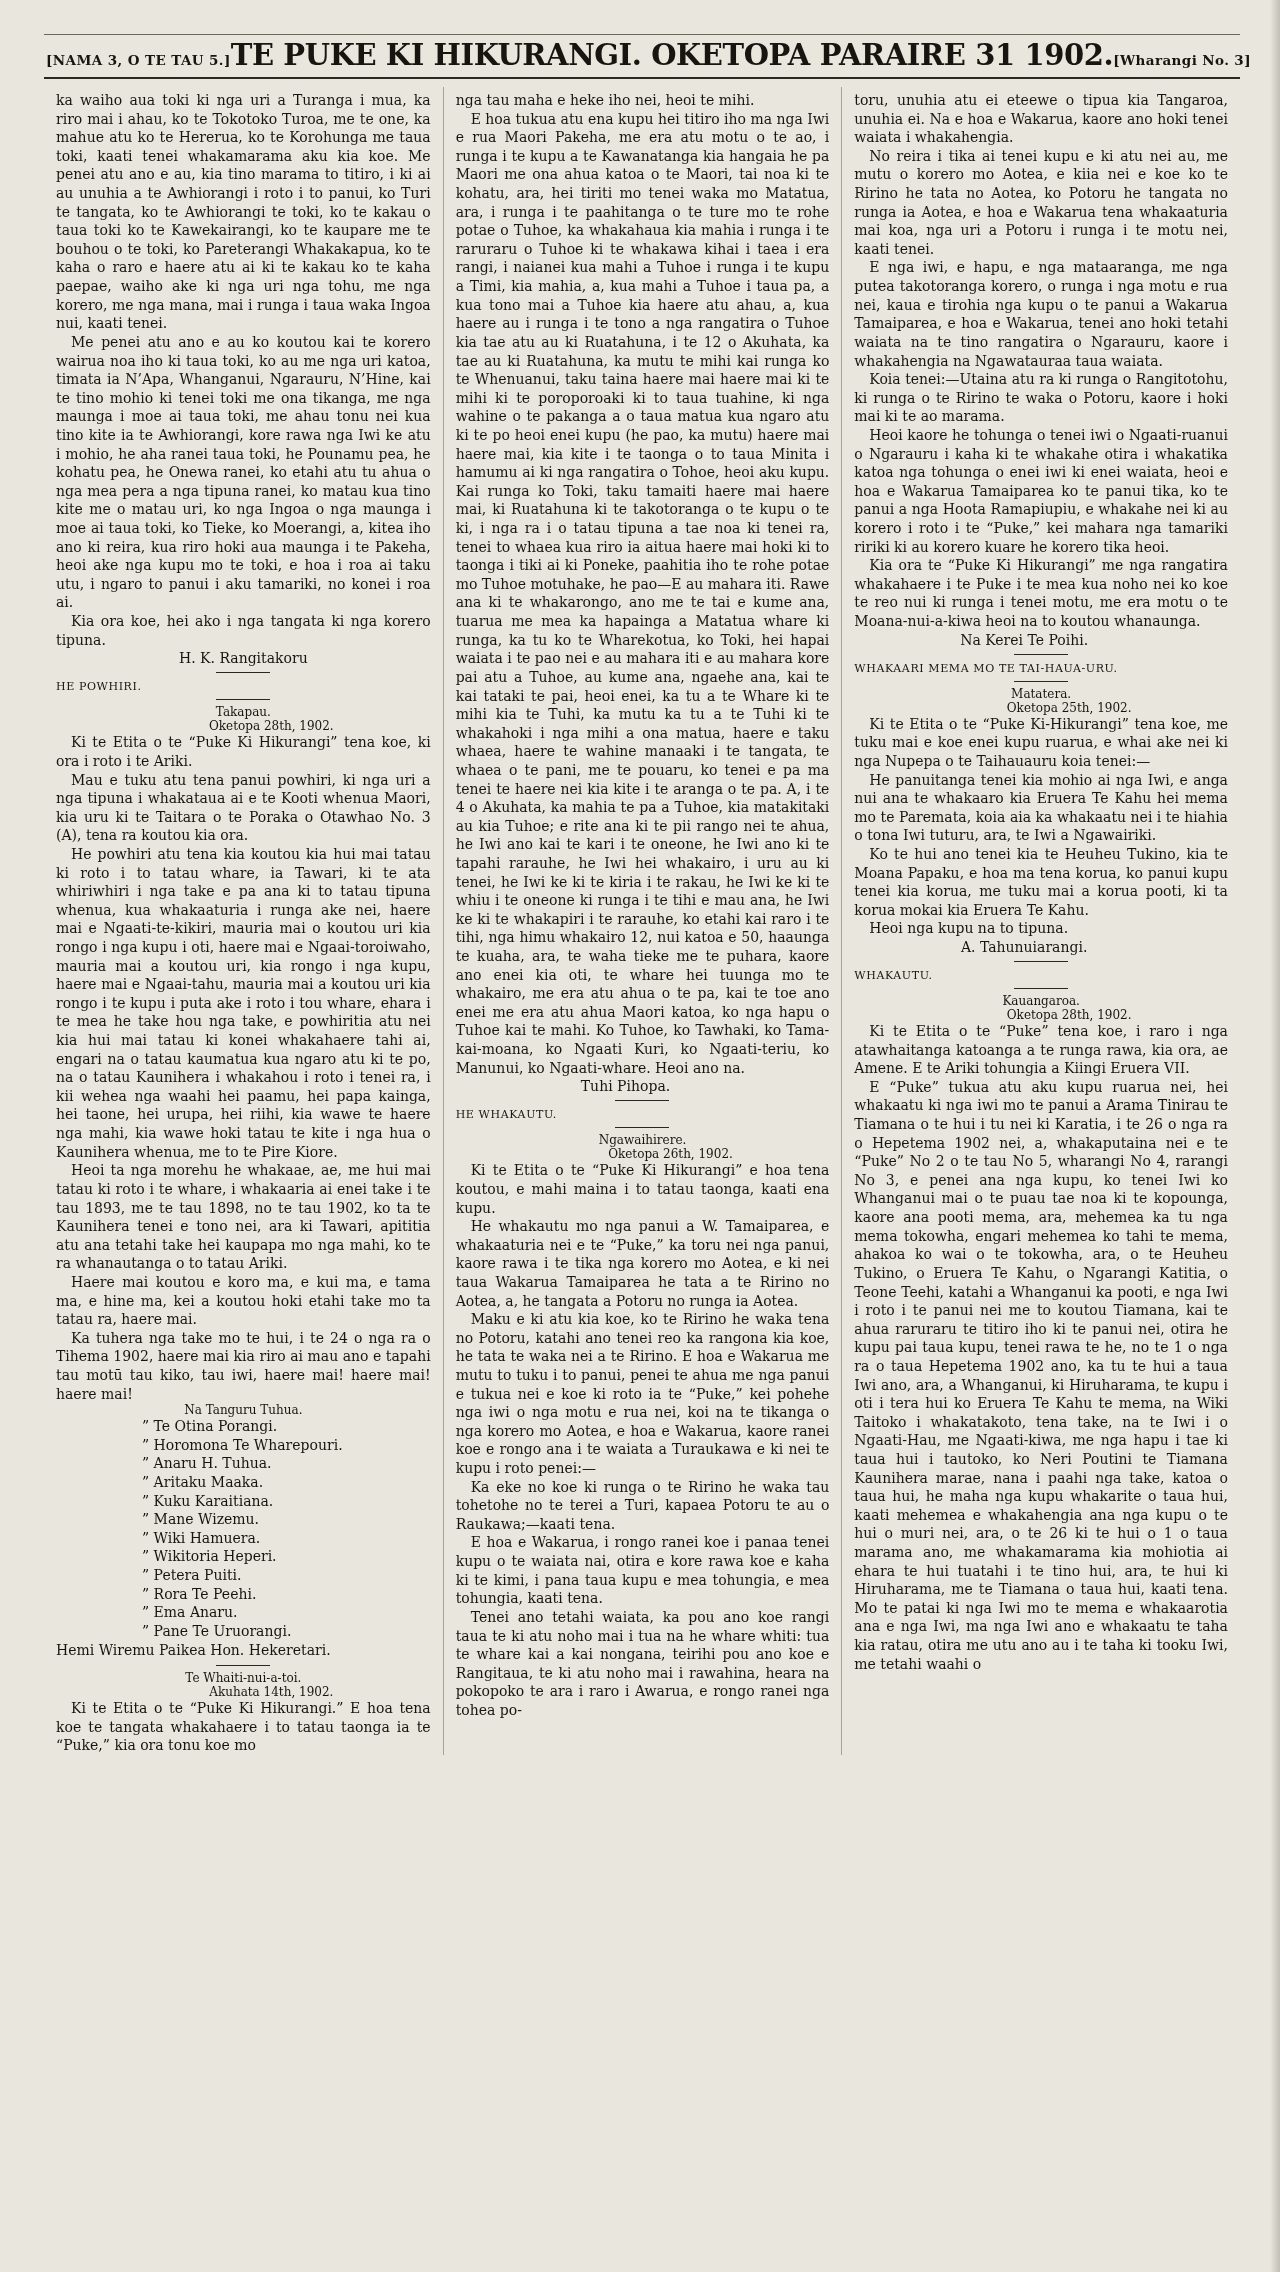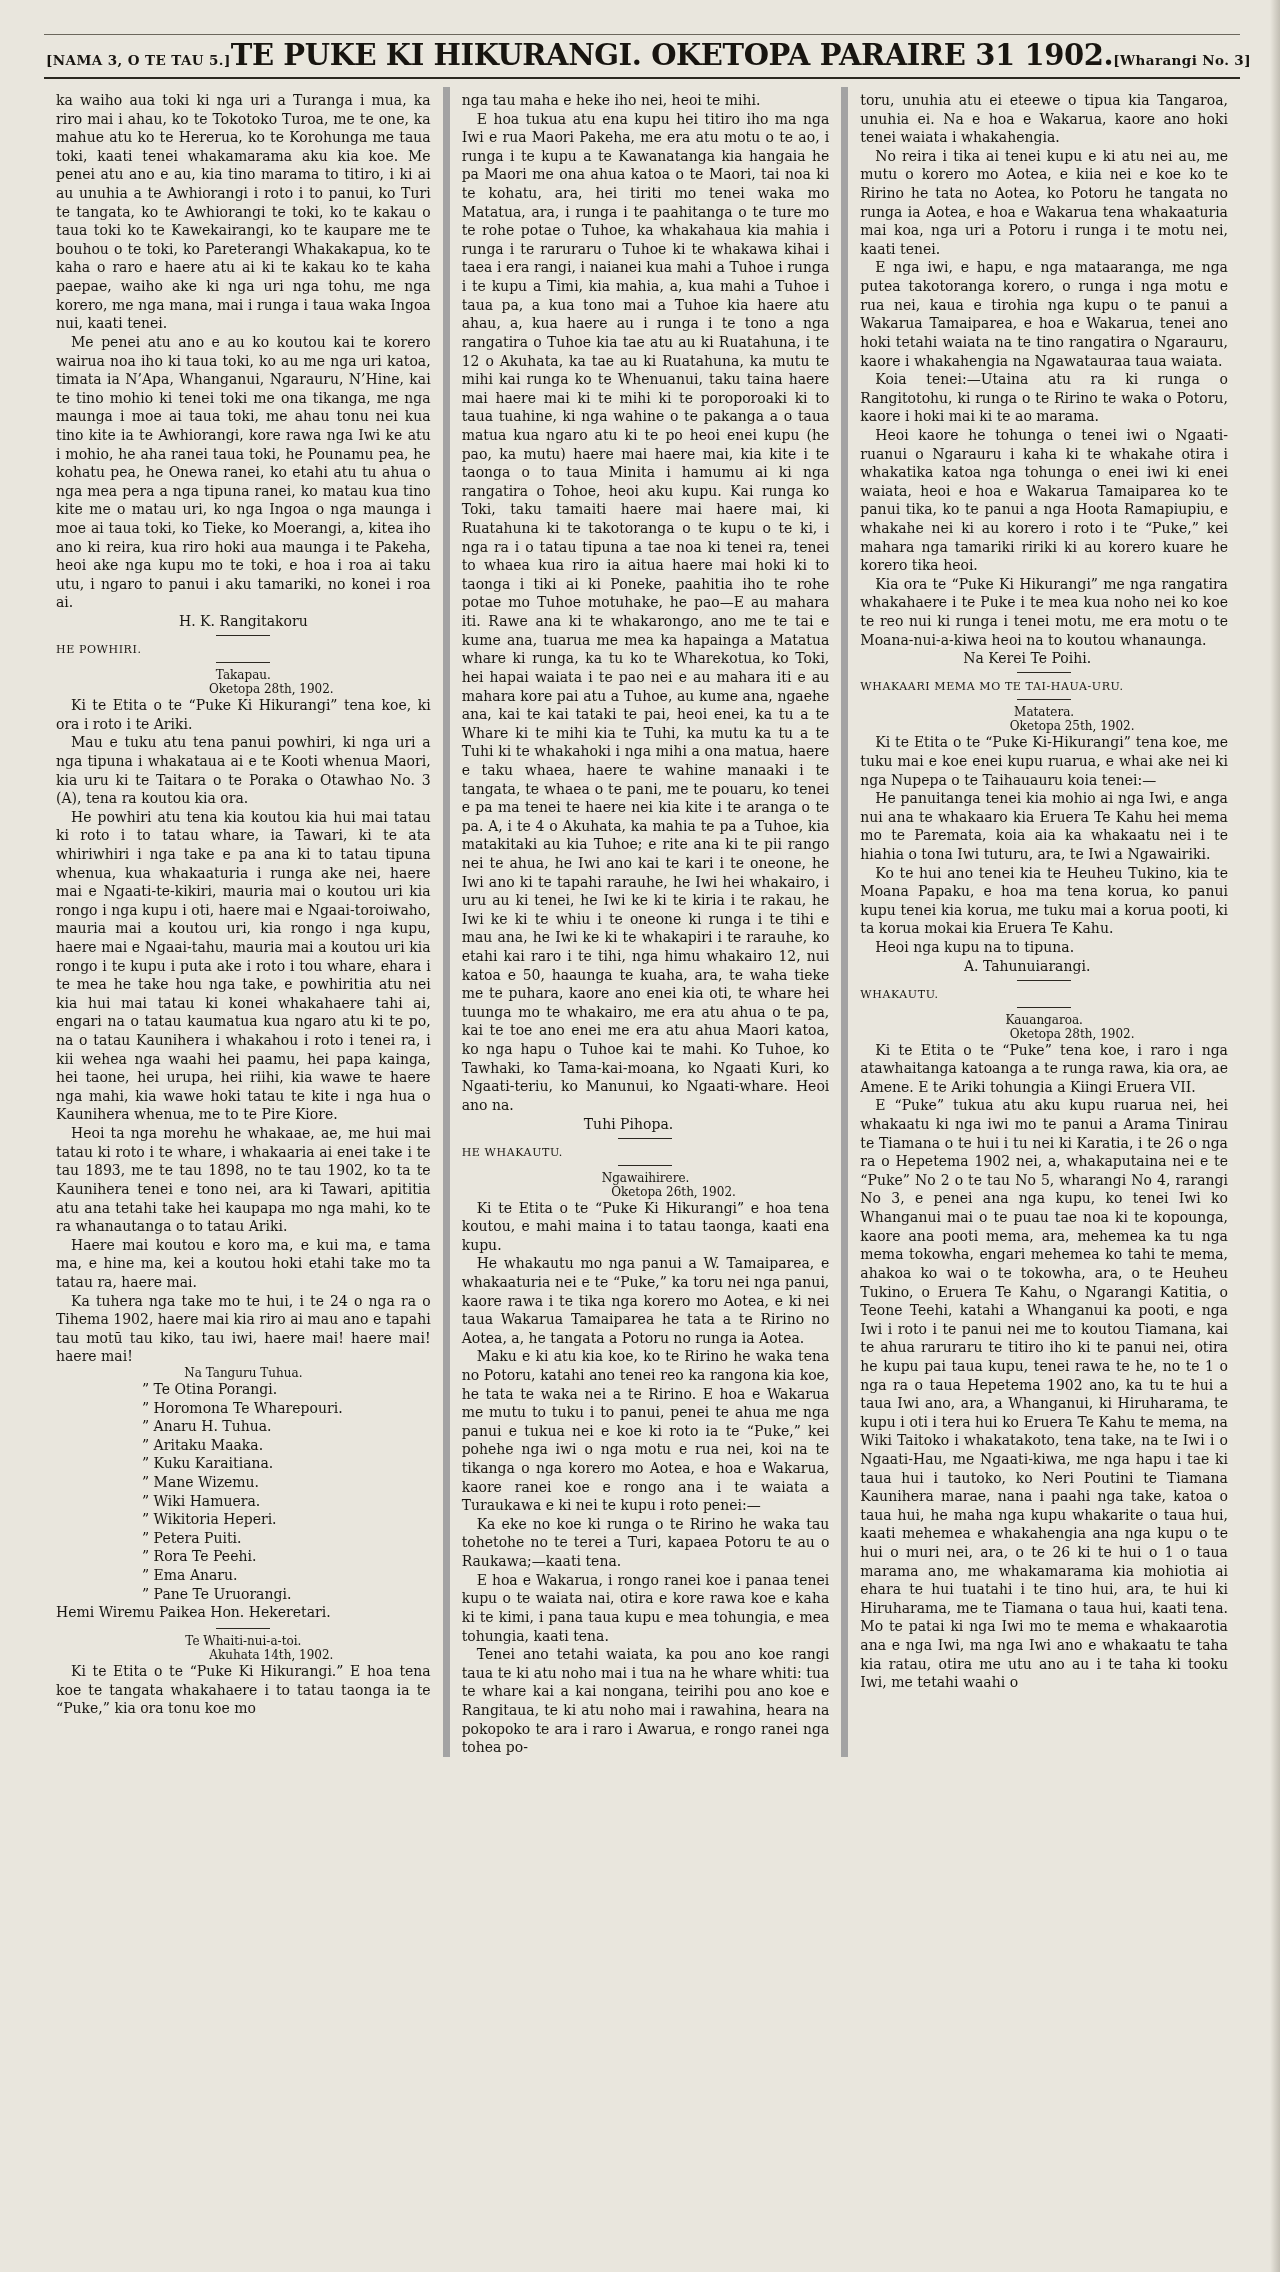--- a/index.html
+++ b/index.html
@@ -22,21 +22,21 @@
     display:flex; align-items:baseline; justify-content:space-between;
     border-top:1px solid #6b675c;
     border-bottom:2px solid #2b2820;
     padding:3px 2px 5px 2px;
     white-space:nowrap;
   }
   .m-side { font-size:13.5px; font-weight:bold; letter-spacing:.4px; }
   .m-title { font-size:29px; font-weight:bold; letter-spacing:-0.4px; }
   .columns { display:flex; margin-top:8px; align-items:stretch; }
   .col { width:33.333%; padding:4px 12px 0 12px; }
-  .col + .col { border-left:7px solid #a3a3a3; }
+  .col + .col { border-left:1px solid #a3a3a3; }
   .para, .line { font-size:14px; line-height:1.33; text-align:justify; }
   .para.indent { text-indent:15px; }
   .heading {
     text-align:left; font-weight:normal; font-size:11px;
     letter-spacing:.6px; margin:7px 0 2px 0;
   }
   .rule { width:54px; height:1px; background:#2b2820; margin:6px auto 5px auto; }
   .place { text-align:center; font-size:12px; }
   .date  { text-align:center; font-size:12px; padding-left:56px; }
   .sig   { text-align:center; font-size:14px; margin:1px 0; }
@@ -51,20 +51,21 @@
 <div class="page">
   <div class="masthead">
     <span class="m-side">[NAMA 3, O TE TAU 5.]</span>
     <span class="m-title">TE PUKE KI HIKURANGI. OKETOPA PARAIRE 31 1902.</span>
     <span class="m-side">[Wharangi No. 3]</span>
   </div>
   <div class="columns" id="columns">
       <div class="col">
         <div class="para">ka waiho aua toki ki nga uri a Turanga i mua, ka riro mai i ahau, ko te Tokotoko Turoa, me te one, ka mahue atu ko te Hererua, ko te Korohunga me taua toki, kaati tenei whakamarama aku kia koe.  Me penei atu ano e au, kia tino marama to titiro, i ki ai au unuhia a te Awhiorangi i roto i to panui, ko Turi te tangata, ko te Awhiorangi te toki, ko te kakau o taua toki ko te Kawekairangi, ko te kaupare me te bouhou o te toki, ko Pareterangi Whakakapua, ko te kaha o raro e haere atu ai ki te kakau ko te kaha paepae, waiho ake ki nga uri nga tohu, me nga korero, me nga mana, mai i runga i taua waka Ingoa nui, kaati tenei.</div>
         <div class="para indent">Me penei atu ano e au ko koutou kai te korero wairua noa iho ki taua toki, ko au me nga uri katoa, timata ia N’Apa, Whanganui, Ngarauru, N’Hine, kai te tino mohio ki tenei toki me ona tikanga, me nga maunga i moe ai taua toki, me ahau tonu nei kua tino kite ia te Awhiorangi, kore rawa nga Iwi ke atu i mohio, he aha ranei taua toki, he Pounamu pea, he kohatu pea, he Onewa ranei, ko etahi atu tu ahua o nga mea pera a nga tipuna ranei, ko matau kua tino kite me o matau uri, ko nga Ingoa o nga maunga i moe ai taua toki, ko Tieke, ko Moerangi, a, kitea iho ano ki reira, kua riro hoki aua maunga i te Pakeha, heoi ake nga kupu mo te toki, e hoa i roa ai taku utu, i ngaro to panui i aku tamariki, no konei i roa ai.</div>
+        <div class="para indent">Kia ora koe, hei ako i nga tangata ki nga korero tipuna.</div>
         <div class="sig">H. K. Rangitakoru</div>
         <div class="rule"></div>
         <div class="heading">HE POWHIRI.</div>
         <div class="rule"></div>
         <div class="place">Takapau.</div>
         <div class="date">Oketopa 28th, 1902.</div>
         <div class="para indent">Ki te Etita o te “Puke Ki Hikurangi” tena koe, ki ora i roto i te Ariki.</div>
         <div class="para indent">Mau e tuku atu tena panui powhiri, ki nga uri a nga tipuna i whakataua ai e te Kooti whenua Maori, kia uru ki te Taitara o te Poraka o Otawhao No. 3 (A), tena ra koutou kia ora.</div>
         <div class="para indent">He powhiri atu tena kia koutou kia hui mai tatau ki roto i to tatau whare, ia Tawari, ki te ata whiriwhiri i nga take e pa ana ki to tatau tipuna whenua, kua whakaaturia i runga ake nei, haere mai e Ngaati-te-kikiri, mauria mai o koutou uri kia rongo i nga kupu i oti, haere mai e Ngaai-toroiwaho, mauria mai a koutou uri, kia rongo i nga kupu, haere mai e Ngaai-tahu, mauria mai a koutou uri kia rongo i te kupu i puta ake i roto i tou whare, ehara i te mea he take hou nga take, e powhiritia atu nei kia hui mai tatau ki konei whakahaere tahi ai, engari na o tatau kaumatua kua ngaro atu ki te po, na o tatau Kaunihera i whakahou i roto i tenei ra, i kii wehea nga waahi hei paamu, hei papa kainga, hei taone, hei urupa, hei riihi, kia wawe te haere nga mahi, kia wawe hoki tatau te kite i nga hua o Kaunihera whenua, me to te Pire Kiore.</div>
         <div class="para indent">Heoi ta nga morehu he whakaae, ae, me hui mai tatau ki roto i te whare, i whakaaria ai enei take i te tau 1893, me te tau 1898, no te tau 1902, ko ta te Kaunihera tenei e tono nei, ara ki Tawari, apititia atu ana tetahi take hei kaupapa mo nga mahi, ko te ra whanautanga o to tatau Ariki.</div>

